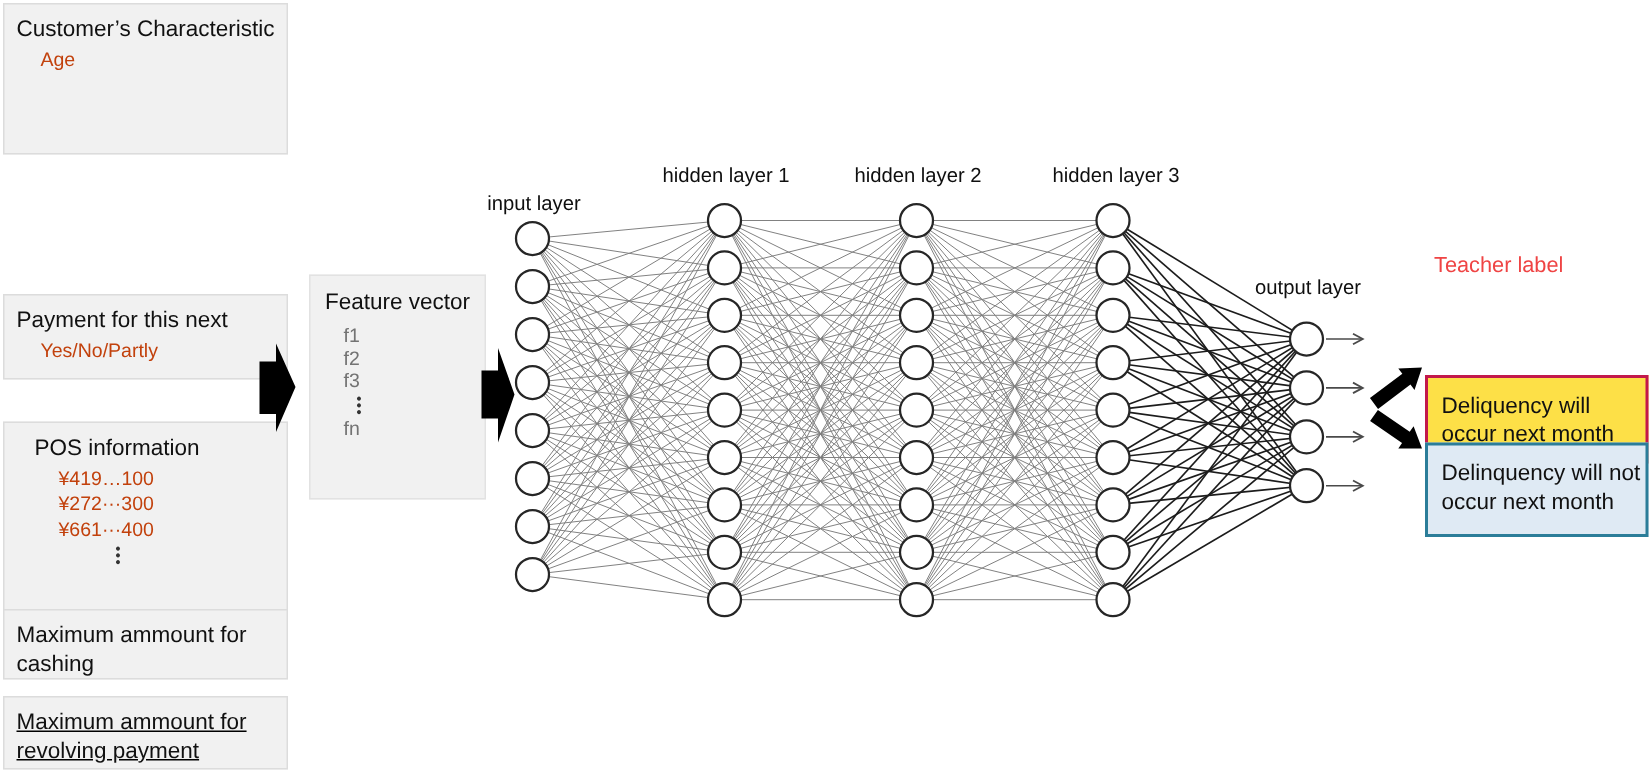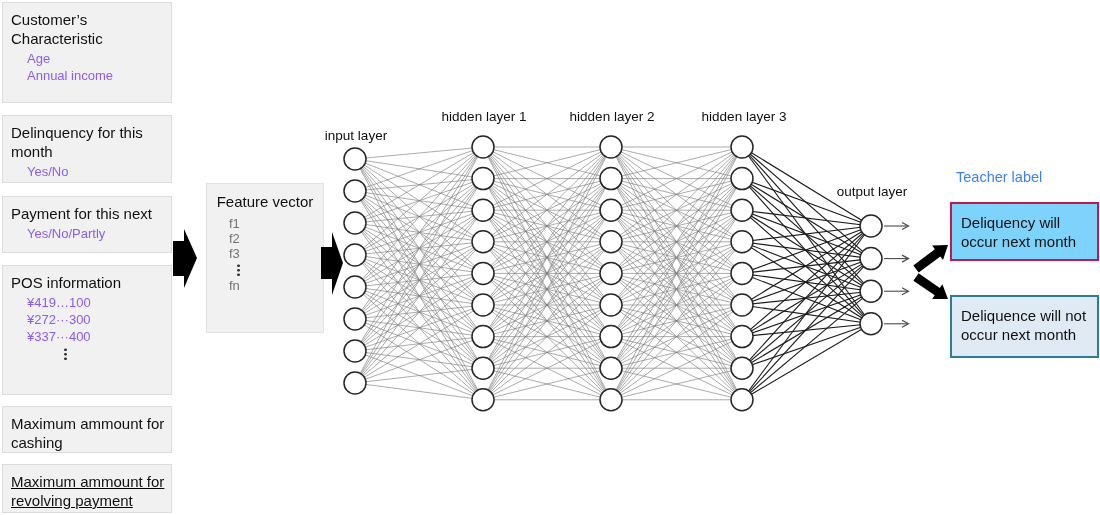--- a/index.html
+++ b/index.html
@@ -1,75 +1,68 @@
 <!DOCTYPE html>
 <html><head>
 <meta charset="utf-8">
 <style>
   html,body{margin:0;padding:0;background:#fff;}
   .stage{position:relative;width:1100px;height:515px;background:#ffffff;
          font-family:"Liberation Sans",sans-serif;overflow:hidden;}
 
   
-  .panel{position:absolute;left:2px;width:170px;background:#f1f1f1;
+  .panel{position:absolute;left:2px;width:190px;background:#f1f1f1;
          border:1px solid #dcdcdc;box-sizing:border-box;}
   .panel-title{font-size:15px;line-height:19px;color:#111;margin:7px 2px 2px 8px;}
-  .panel-item{font-size:13px;line-height:17px;color:#8b5cf6;margin-left:24px;}
+  .panel-item{font-size:13px;line-height:17px;color:#c2410c;margin-left:24px;}
   .vdots{writing-mode:vertical-rl;letter-spacing:1px;font-size:10px;line-height:10px;
          color:#333;margin-top:3px;}
   .panel .vdots{margin-left:57px;}
 
   
   .fv{position:absolute;left:206px;top:183px;width:118px;height:150px;background:#f1f1f1;
       border:1px solid #e2e2e2;box-sizing:border-box;}
   .fv-title{font-size:15px;color:#111;text-align:center;margin:9px 0 6px 0;}
   .fv .panel-item{margin-left:22px;line-height:15px;color:#737373;}
   .fv .vdots{margin-left:26px;}
 
   
   .net-svg{position:absolute;left:0;top:0;}
 
   
-  .teacher-heading{position:absolute;left:956px;top:169px;font-size:14.5px;color:#3b82f6;}
+  .teacher-heading{position:absolute;left:956px;top:169px;font-size:14.5px;color:#ef4444;}
   .label-box{position:absolute;left:950px;width:149px;box-sizing:border-box;
              border:2px solid #000;font-size:15px;line-height:19px;color:#111;
              padding:9px 0 0 9px;}
   #pos-box{top:202px;height:59px;}
   #neg-box{top:295px;height:63px;}
 </style>
 </head>
 <body>
 
 <div class="stage">
 
   <div class="panel" style="top:2px;height:101px;">
     <div class="panel-title">Customer’s Characteristic</div>
     <div>
         <div class="panel-item">Age</div>
-        <div class="panel-item">Annual income</div>
-      </div>
-  </div>
-  <div class="panel" style="top:115px;height:68px;">
-    <div class="panel-title">Delinquency for this month</div>
-    <div>
-        <div class="panel-item">Yes/No</div>
       </div>
   </div>
   <div class="panel" style="top:196px;height:57px;">
     <div class="panel-title">Payment for this next</div>
     <div>
         <div class="panel-item">Yes/No/Partly</div>
       </div>
   </div>
-  <div class="panel" style="top:265px;height:130px;">
+  <div class="panel" style="top:281px;height:130px;padding-left:12px;">
     <div class="panel-title">POS information</div>
     <div>
         <div class="panel-item">¥419…100</div>
         <div class="panel-item">¥272···300</div>
-        <div class="panel-item">¥337···400</div>
+        <div class="panel-item">¥661···400</div>
         <div class="vdots">•••</div>
       </div>
   </div>
   <div class="panel" style="top:406px;height:47px;">
     <div class="panel-title">Maximum ammount for cashing</div>
   </div>
   <div class="panel" style="top:464px;height:49px;text-decoration:underline;">
     <div class="panel-title">Maximum ammount for revolving payment</div>
   </div>
 
@@ -414,16 +407,16 @@
         <line x1="884" y1="323.8" x2="908" y2="323.8" stroke="#4a4a4a" stroke-width="1.1" marker-end="url(#ah)"></line>
         <text x="356" y="140" text-anchor="middle" font-size="13.5" fill="#0f0f0f" font-family="&quot;Liberation Sans&quot;, sans-serif">input layer</text>
         <text x="484" y="121" text-anchor="middle" font-size="13.5" fill="#0f0f0f" font-family="&quot;Liberation Sans&quot;, sans-serif">hidden layer 1</text>
         <text x="612" y="121" text-anchor="middle" font-size="13.5" fill="#0f0f0f" font-family="&quot;Liberation Sans&quot;, sans-serif">hidden layer 2</text>
         <text x="744" y="121" text-anchor="middle" font-size="13.5" fill="#0f0f0f" font-family="&quot;Liberation Sans&quot;, sans-serif">hidden layer 3</text>
         <text x="872" y="196" text-anchor="middle" font-size="13.5" fill="#0f0f0f" font-family="&quot;Liberation Sans&quot;, sans-serif">output layer</text>
       </g>
   </svg>
 
   <div class="teacher-heading">Teacher label</div>
-  <div class="label-box" id="pos-box" style="background: #7dd3fc; border-color: rgb(194, 25, 75);">Deliquency will occur next month</div>
-  <div class="label-box" id="neg-box" style="background: rgb(223, 234, 244); border-color: rgb(43, 125, 153);">Deliquence will not occur next month</div>
+  <div class="label-box" id="pos-box" style="background: #fde047; border-color: rgb(194, 25, 75); margin-top: 48px;">Deliquency will occur next month</div>
+  <div class="label-box" id="neg-box" style="background: rgb(223, 234, 244); border-color: rgb(43, 125, 153);">Delinquency will not occur next month</div>
 
 </div>
 
 </body></html>

